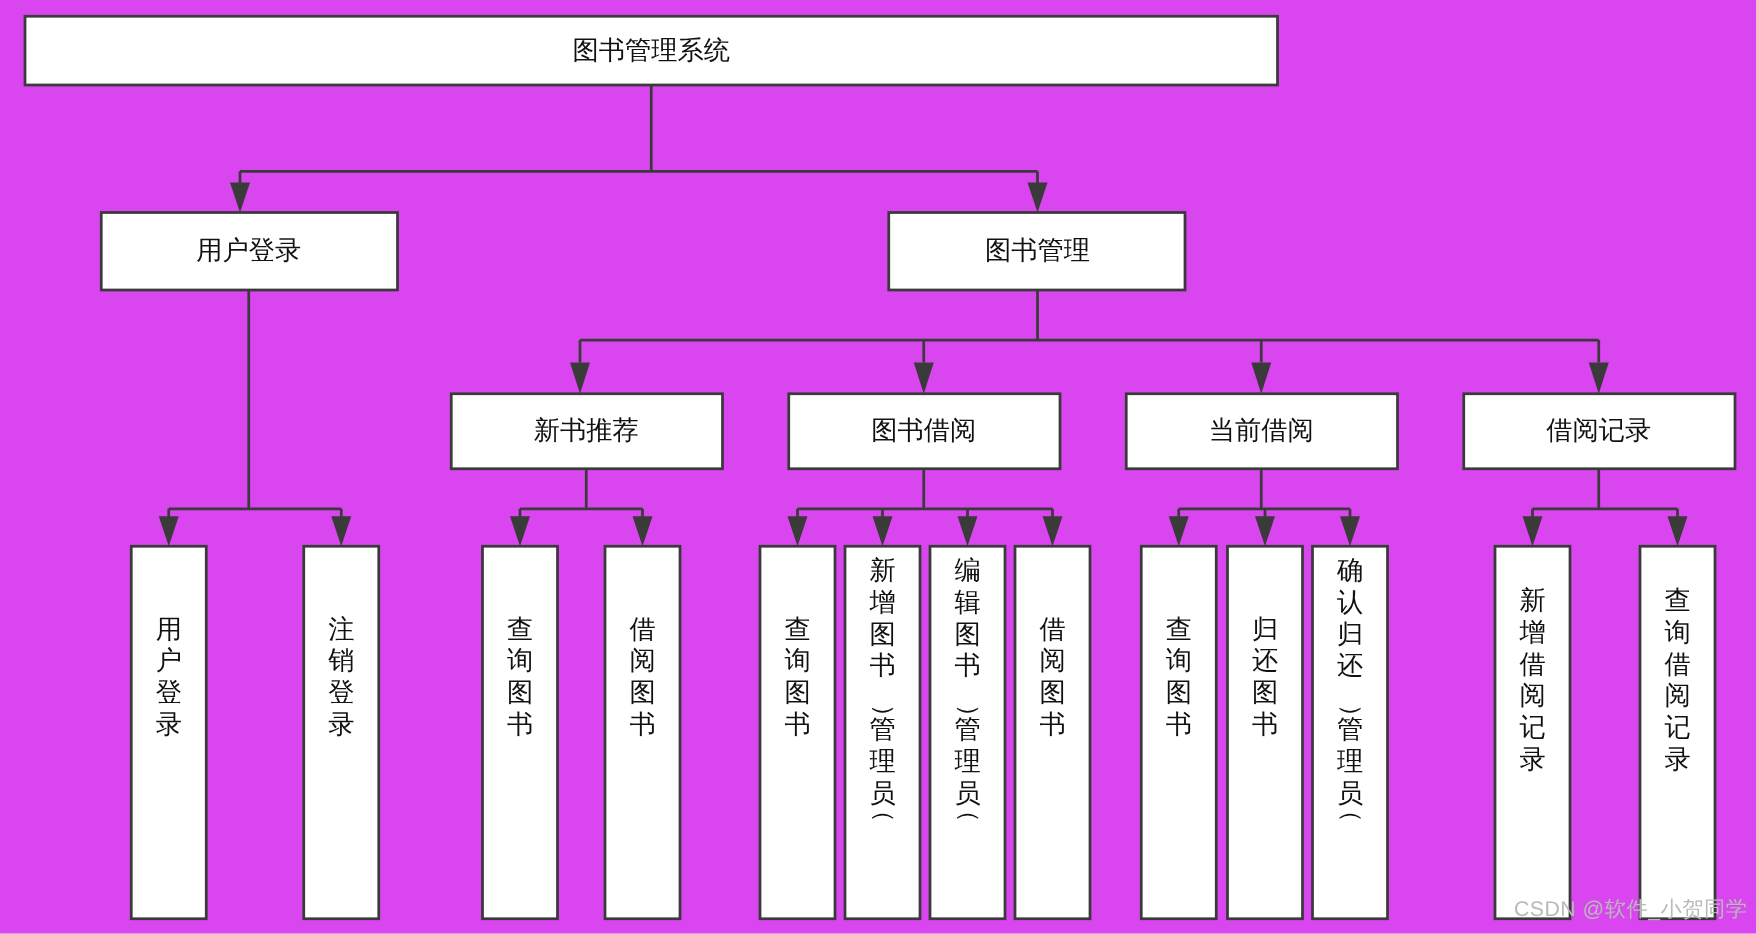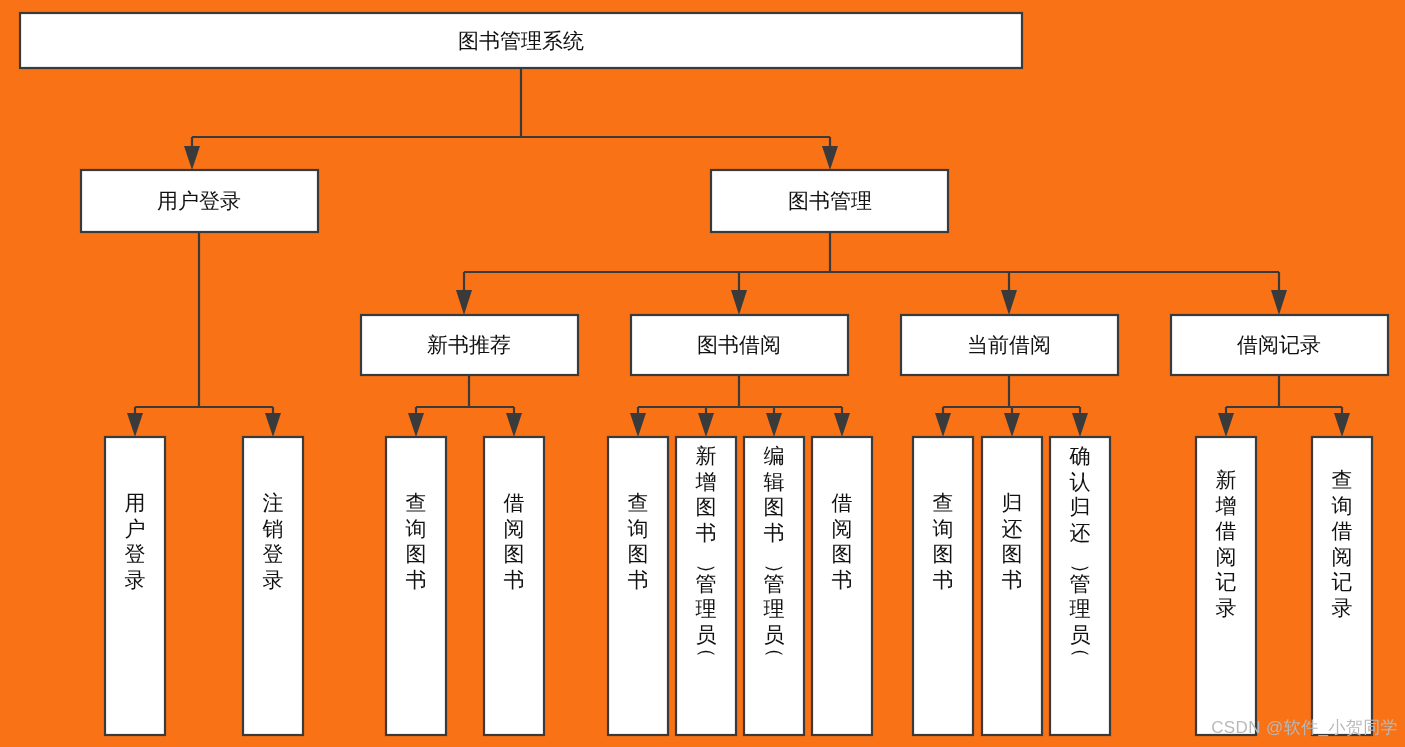--- a/index.html
+++ b/index.html
@@ -10,21 +10,21 @@
   body {
     width: 1405px;
     height: 747px;
     font-family: "Liberation Sans", "DejaVu Sans", sans-serif;
     overflow: hidden;
   }
   #diagram-root {
     position: relative;
     width: 1405px;
     height: 747px;
-    background: #f97316;
+    background: #d946ef;
   }
   svg.diagram-canvas {
     position: absolute;
     left: 0;
     top: 0;
     width: 1405px;
     height: 747px;
     display: block;
   }
   .node-box {

